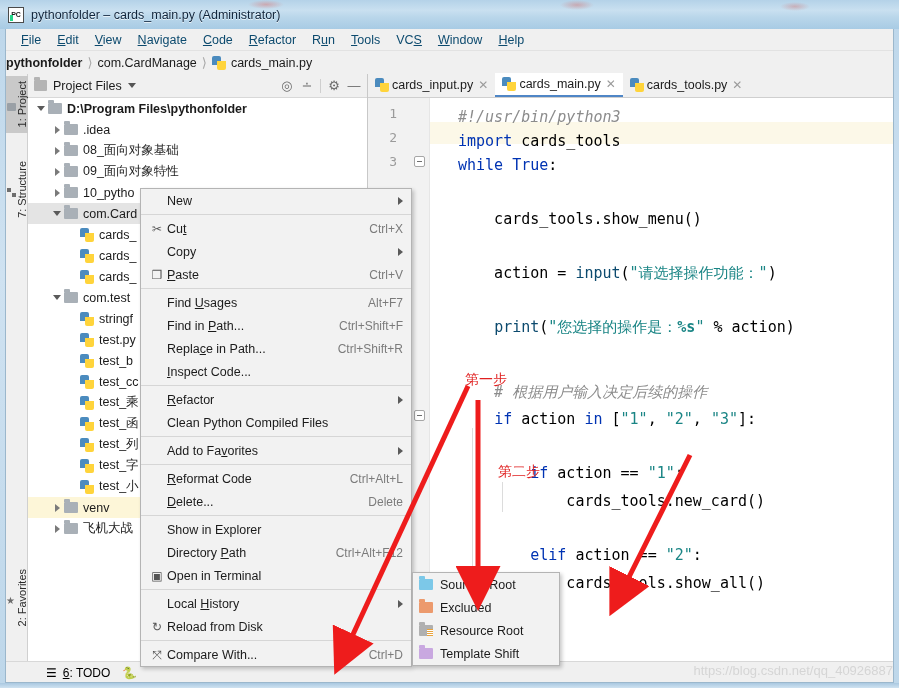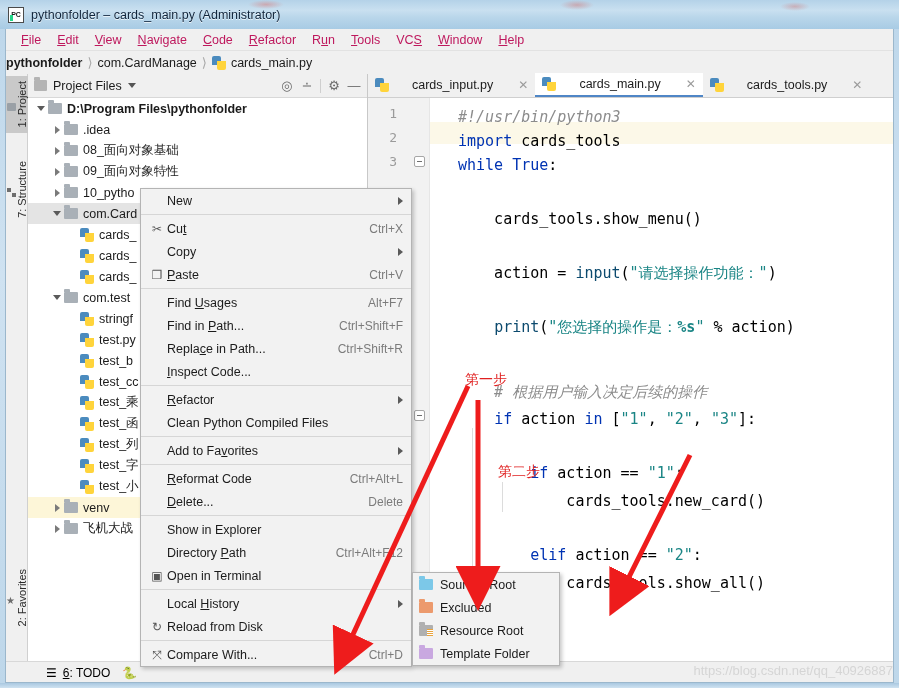--- a/index.html
+++ b/index.html
@@ -54,21 +54,21 @@
     overflow: hidden;
   }
 
   
   #menubar {
     position: absolute; left: 0; top: 0; width: 887px; height: 22px;
     background: #f0f0f0; display: flex; align-items: center; padding-left: 7px;
     border-bottom: 1px solid #e2e2e2;
   }
   .menu-item {
-    padding: 2px 8px; font-size: 12.5px; color: #be185d; white-space: nowrap; cursor: default;
+    padding: 2px 8px; font-size: 12.5px; color: #0c4a6e; white-space: nowrap; cursor: default;
   }
 
   
   #breadcrumb {
     position: absolute; left: 0; top: 22px; width: 887px; height: 23px;
     background: #f0f0f0; display: flex; align-items: center; padding-left: 0;
     font-size: 12.5px; color: #1b1b1b;
   }
   #breadcrumb .crumb-root { font-weight: bold; }
   #breadcrumb .sep { color: #a8a8a8; margin: 0 5px; font-size: 13px; }
@@ -139,21 +139,21 @@
   .arrow-d { width:0;height:0;border-left:4px solid transparent;border-right:4px solid transparent;border-top:5px solid #5a5a5a; }
   .tfolder { width: 14px; height: 11px; background:#a9b0b7; border-radius:1px; position:relative; flex:none; margin-right:5px; }
   .tfolder::before{content:'';position:absolute;left:0;top:-3px;width:6px;height:3px;background:#a9b0b7;border-radius:1px 1px 0 0;}
   .tlabel { color:#1b1b1b; }
   .tlabel.bold { font-weight: bold; }
   .tpy { margin-right:5px; }
 
   
   #editor { position: absolute; left: 362px; top: 0; width: 525px; height: 592px; background:#fff; }
   #tabs { height: 24px; background:#f0f0f0; display:flex; align-items:flex-end; border-bottom:1px solid #cfcfcf; }
-  .etab { height: 24px; display:flex; align-items:center; gap:23px; padding: 0 7px; font-size:12.5px; color:#1b1b1b; cursor:default; white-space:nowrap;}
+  .etab { height: 24px; display:flex; align-items:center; gap:3px; padding: 0 7px; font-size:12.5px; color:#1b1b1b; cursor:default; white-space:nowrap;}
   .etab.active { background:#ffffff; border-bottom:2px solid #4f86c6; }
   .etab .x { color:#9a9a9a; font-size: 12px; margin-left:2px; }
 
   #codearea { position:absolute; left:0; top:24px; width:525px; height:568px; background:#ffffff; overflow:hidden; }
   #gutter { position:absolute; left:0; top:0; width:62px; height:568px; background:#f2f2f2; border-right:1px solid #e6e6e6; }
   .lnum { position:absolute; right:32px; font-size:13px; color:#9b9b9b; font-family:"DejaVu Sans Mono", monospace; }
   .foldmark {
     position:absolute; left:46px; width:11px; height:11px; border:1px solid #a6a6a6; background:#fff;
     border-radius:2px;
   }
@@ -604,21 +604,21 @@
       <div class="mrow">
         <span class="sfolder" style="background: rgb(236, 154, 109); margin-right: 7px;"></span>
         <span class="mlabel">Excluded</span>
       </div>
       <div class="mrow">
         <span class="sfolder lines" style="background: rgb(176, 176, 176); margin-right: 7px;"></span>
         <span class="mlabel">Resource Root</span>
       </div>
       <div class="mrow">
         <span class="sfolder" style="background: rgb(201, 168, 224); margin-right: 7px;"></span>
-        <span class="mlabel">Template Folder</span>
+        <span class="mlabel">Template Shift</span>
       </div>
     </div>
 
   <svg class="arrowsvg">
     <defs>
       <marker id="ah" markerWidth="9" markerHeight="9" refX="2" refY="4.5" orient="auto">
         <polygon points="0,0 9,4.5 0,9" fill="#ee1c1c"></polygon>
       </marker>
     </defs>
     <line x1="468" y1="386" x2="349" y2="643" stroke="#ee1c1c" stroke-width="5" marker-end="url(#ah)"></line>

